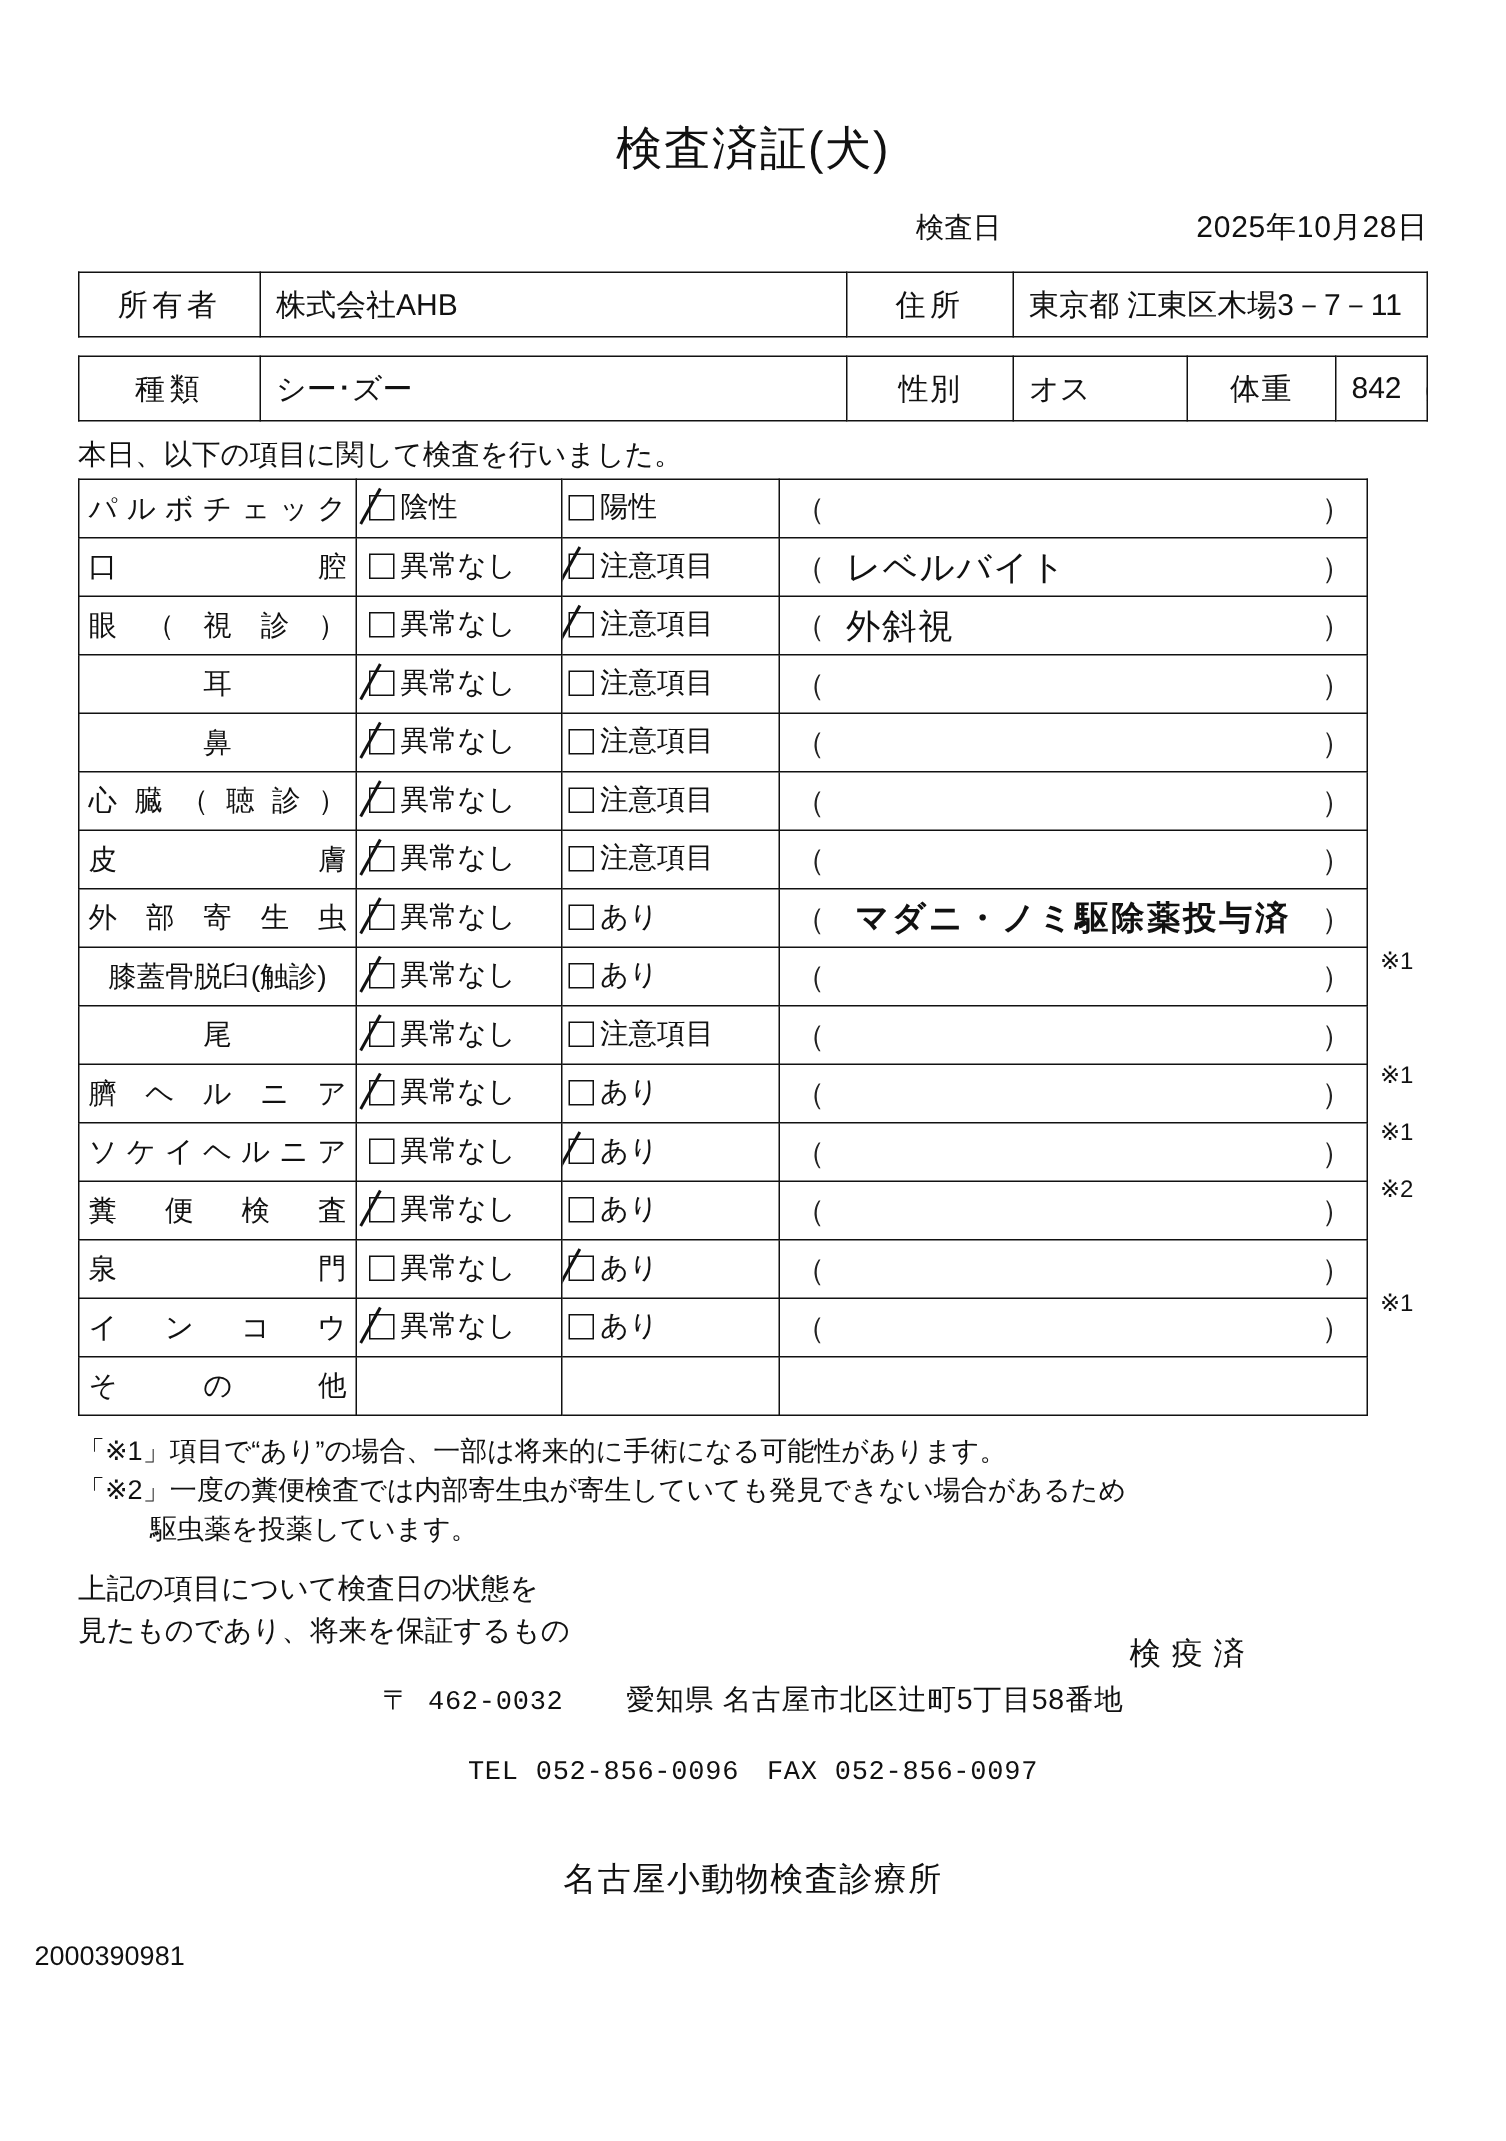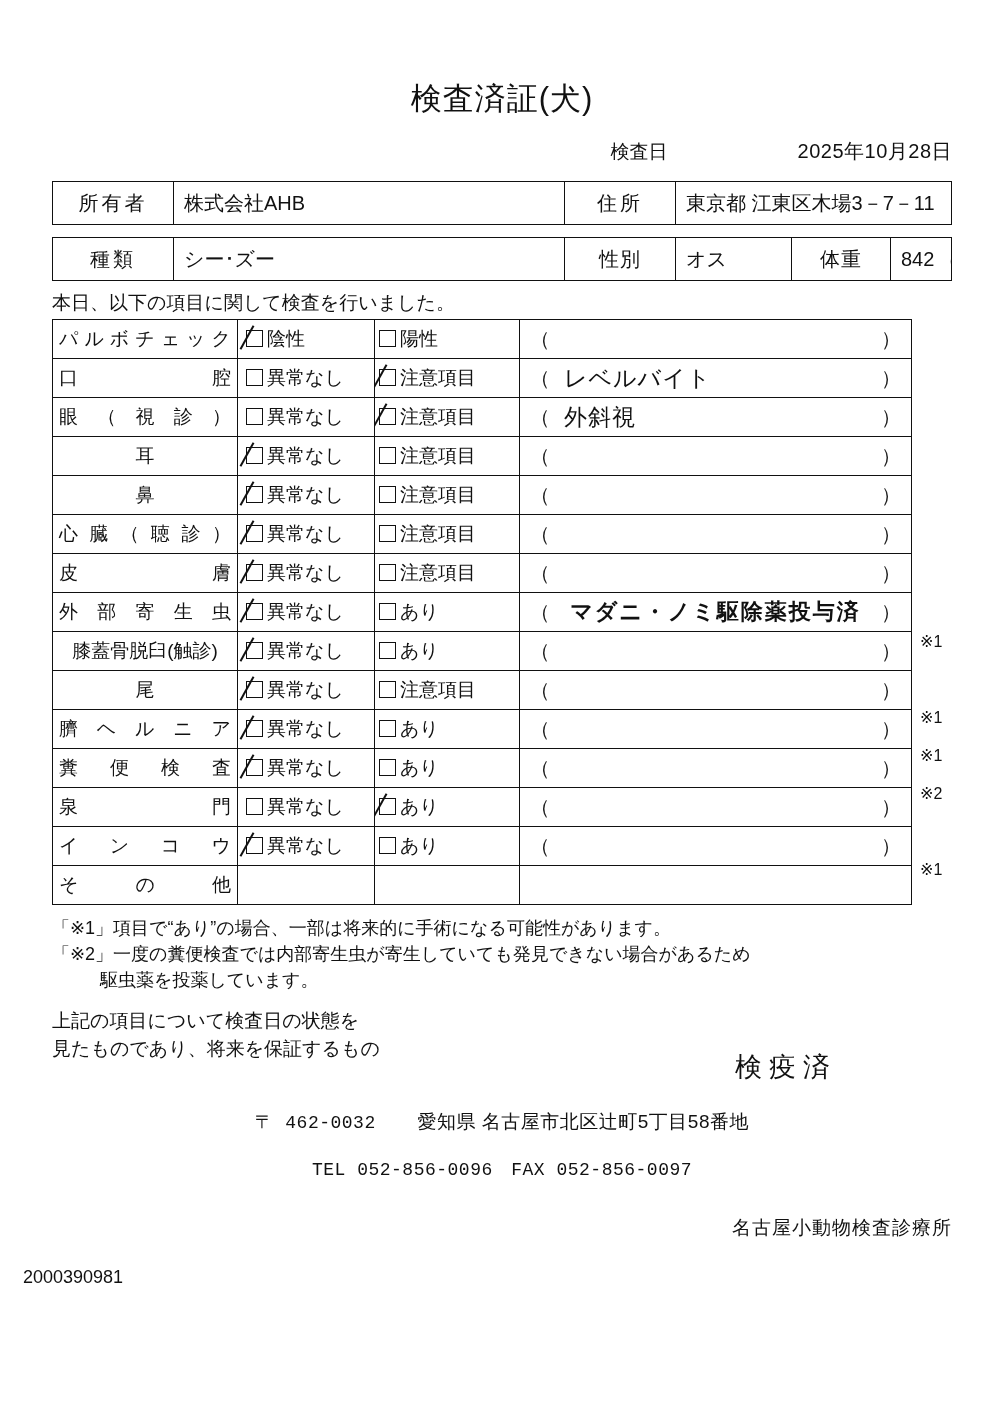--- a/index.html
+++ b/index.html
@@ -152,35 +152,35 @@
   }
   .fn-indent{padding-left:48px;}
 
   
   .mid{
     width:900px;margin:14px auto 0 auto;
     display:flex;align-items:flex-start;justify-content:space-between;
   }
   .disclaimer{font-size:19px;line-height:1.45;}
   .stamp{
-    font-size:27px;letter-spacing:7px;
+    font-size:21px;letter-spacing:7px;
     padding-right:115px;padding-top:42px;
     white-space:nowrap;
   }
 
   
   .clinic{width:900px;margin:0 auto;text-align:center;}
-  .addr{font-size:19px;margin-top:24px;letter-spacing:0.5px;}
+  .addr{font-size:19px;margin-top:4px;letter-spacing:0.5px;}
   .addr .zip{font-family:"Liberation Mono","DejaVu Sans Mono",monospace;font-size:18px;}
   .tel{
     font-size:18px;margin-top:22px;
     font-family:"Liberation Mono","DejaVu Sans Mono",monospace;
     letter-spacing:0.5px;
   }
-  .clinic-name{font-size:19px;margin-top:34px;letter-spacing:1px;text-align:right;}
+  .clinic-name{font-size:22px;margin-top:46px;letter-spacing:1px;}
   .vet-name{font-size:21px;margin-top:6px;letter-spacing:4px;}
   .serial{
     text-align:left;
     width:900px;margin:26px auto 0 auto;
     font-size:18px;
     font-family:Liberation Sans, sans-serif;
     padding-right:58px;
   }
 </style>
 </head>
@@ -421,20 +421,38 @@
               </span></td>
             <td class="c-note">
               <div class="note-inner">
                 <span class="paren">（</span>
                 <span class="hand"></span>
                 <span class="paren">）</span>
               </div>
             </td>
           </tr>
           <tr>
+            <td class="c-name">ソケイヘルニア</td>
+            <td class="c-opt"><span class="opt">
+                <span class="box"></span>
+                <span class="opt-text">異常なし</span>
+              </span></td>
+            <td class="c-opt2"><span class="opt">
+                <span class="box checked"></span>
+                <span class="opt-text">あり</span>
+              </span></td>
+            <td class="c-note">
+              <div class="note-inner">
+                <span class="paren">（</span>
+                <span class="hand"></span>
+                <span class="paren">）</span>
+              </div>
+            </td>
+          </tr>
+          <tr>
             <td class="c-name">糞便検査</td>
             <td class="c-opt"><span class="opt">
                 <span class="box checked"></span>
                 <span class="opt-text">異常なし</span>
               </span></td>
             <td class="c-opt2"><span class="opt">
                 <span class="box"></span>
                 <span class="opt-text">あり</span>
               </span></td>
             <td class="c-note">

